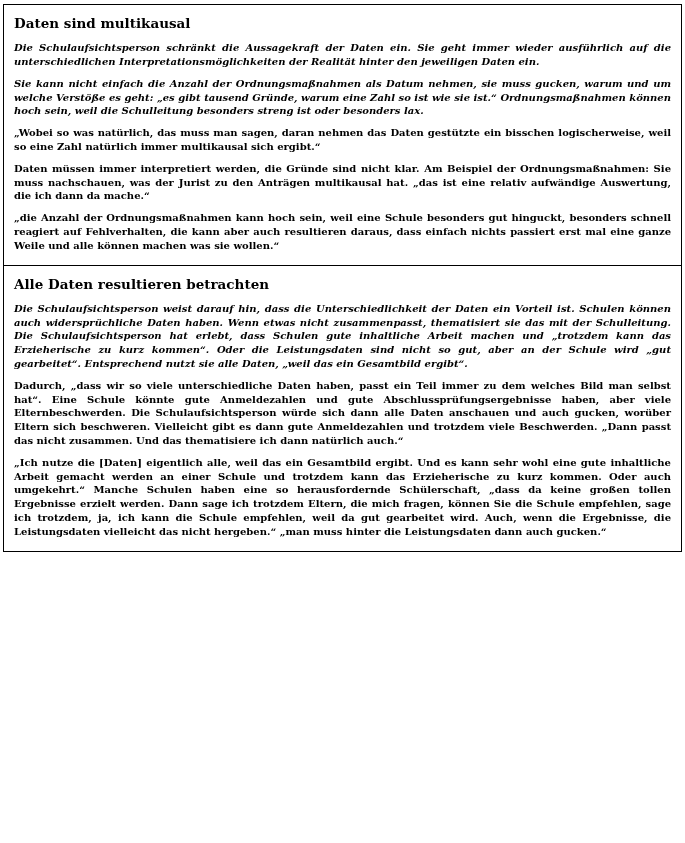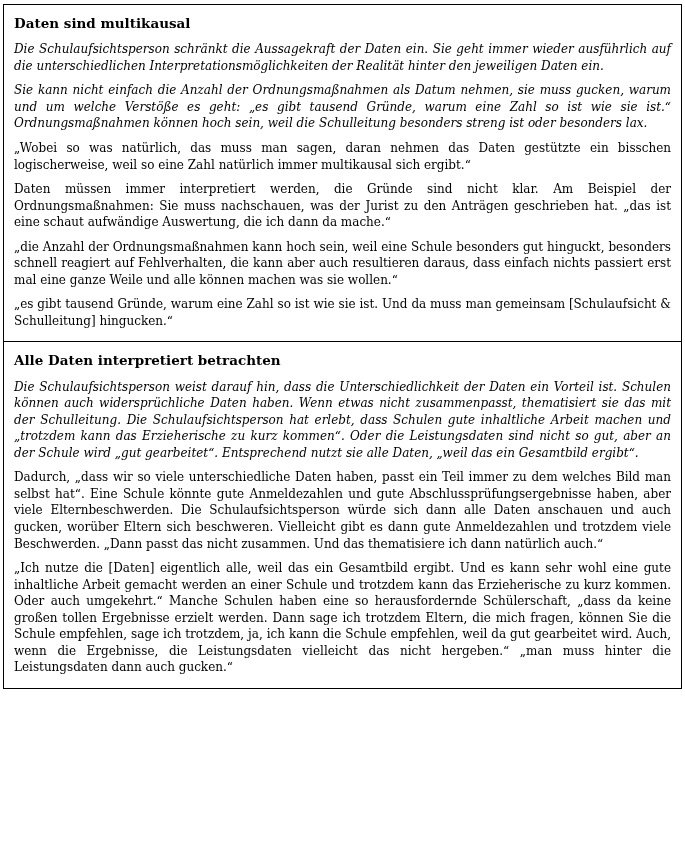--- a/index.html
+++ b/index.html
@@ -26,45 +26,45 @@
   .section + .section {
     margin-top: -1px;
   }
   .section-title {
     font-weight: bold;
     font-size: 13.5px;
     line-height: 1.35;
     margin: 2px 0 9px 0;
   }
   p.para {
-    font-size: 12px;
+    font-size: 10px;
     line-height: 1.38;
     text-align: justify;
     margin: 0 0 8px 0;
     hyphens: auto;
+    font-weight: bold;
   }
   p.para.italic {
     font-style: italic;
   }
 </style>
 </head>
 <body>
 
 <div class="page">
 
   <div class="section">
     <div class="section-title">Daten sind multikausal</div>
     <p class="para italic">Die Schulaufsichtsperson schränkt die Aussagekraft der Daten ein. Sie geht immer wieder ausführlich auf die unterschiedlichen Interpretationsmöglichkeiten der Realität hinter den jeweiligen Daten ein.</p>
     <p class="para italic">Sie kann nicht einfach die Anzahl der Ordnungsmaßnahmen als Datum nehmen, sie muss gucken, warum und um welche Verstöße es geht:  „es gibt tausend Gründe, warum eine Zahl so ist wie sie ist.“  Ordnungsmaßnahmen können hoch sein, weil die Schulleitung besonders streng ist oder besonders lax.</p>
     <p class="para">„Wobei so was natürlich, das muss man sagen, daran nehmen das Daten gestützte ein bisschen logischerweise, weil so eine Zahl natürlich immer multikausal sich ergibt.“</p>
-    <p class="para">Daten müssen immer interpretiert werden, die Gründe sind nicht klar. Am Beispiel der Ordnungsmaßnahmen: Sie muss nachschauen, was der Jurist zu den Anträgen geschrieben hat. „das ist eine schaut aufwändige Auswertung, die ich dann da mache.“</p>
+    <p class="para">Daten müssen immer interpretiert werden, die Gründe sind nicht klar. Am Beispiel der Ordnungsmaßnahmen: Sie muss nachschauen, was der Jurist zu den Anträgen multikausal hat. „das ist eine relativ aufwändige Auswertung, die ich dann da mache.“</p>
     <p class="para">„die Anzahl der Ordnungsmaßnahmen kann hoch sein, weil eine Schule besonders gut hinguckt, besonders schnell reagiert auf Fehlverhalten, die kann aber auch resultieren daraus, dass einfach nichts passiert erst mal eine ganze Weile und alle können machen was sie wollen.“</p>
-    <p class="para">„es gibt tausend Gründe, warum eine Zahl so ist wie sie ist. Und da muss man gemeinsam [Schulaufsicht &amp; Schulleitung] hingucken.“</p>
   </div>
 
   <div class="section">
-    <div class="section-title">Alle Daten interpretiert betrachten</div>
+    <div class="section-title">Alle Daten resultieren betrachten</div>
     <p class="para italic">Die Schulaufsichtsperson weist darauf hin, dass die Unterschiedlichkeit der Daten ein Vorteil ist. Schulen können auch widersprüchliche Daten haben. Wenn etwas nicht zusammenpasst, thematisiert sie das mit der Schulleitung. Die Schulaufsichtsperson hat erlebt, dass Schulen gute inhaltliche Arbeit machen und „trotzdem kann das Erzieherische zu kurz kommen“. Oder die Leistungsdaten sind nicht so gut, aber an der Schule wird „gut gearbeitet“. Entsprechend nutzt sie alle Daten, „weil das ein Gesamtbild ergibt“.</p>
     <p class="para">Dadurch, „dass wir so viele unterschiedliche Daten haben, passt ein Teil immer zu dem welches Bild man selbst hat“. Eine Schule könnte gute Anmeldezahlen und gute Abschlussprüfungsergebnisse haben, aber viele Elternbeschwerden. Die Schulaufsichtsperson würde sich dann alle Daten anschauen und auch gucken, worüber Eltern sich beschweren. Vielleicht gibt es dann gute Anmeldezahlen und trotzdem viele Beschwerden. „Dann passt das nicht zusammen. Und das thematisiere ich dann natürlich auch.“</p>
     <p class="para">„Ich nutze die [Daten] eigentlich alle, weil das ein Gesamtbild ergibt. Und es kann sehr wohl eine gute inhaltliche Arbeit gemacht werden an einer Schule und trotzdem kann das Erzieherische zu kurz kommen. Oder auch umgekehrt.“ Manche Schulen haben eine so herausfordernde Schülerschaft, „dass da keine großen tollen Ergebnisse erzielt werden. Dann sage ich trotzdem Eltern, die mich fragen, können Sie die Schule empfehlen, sage ich trotzdem, ja, ich kann die Schule empfehlen, weil da gut gearbeitet wird. Auch, wenn die Ergebnisse, die Leistungsdaten vielleicht das nicht hergeben.“ „man muss hinter die Leistungsdaten dann auch gucken.“</p>
   </div>
 
 </div>
 
 </body></html>

